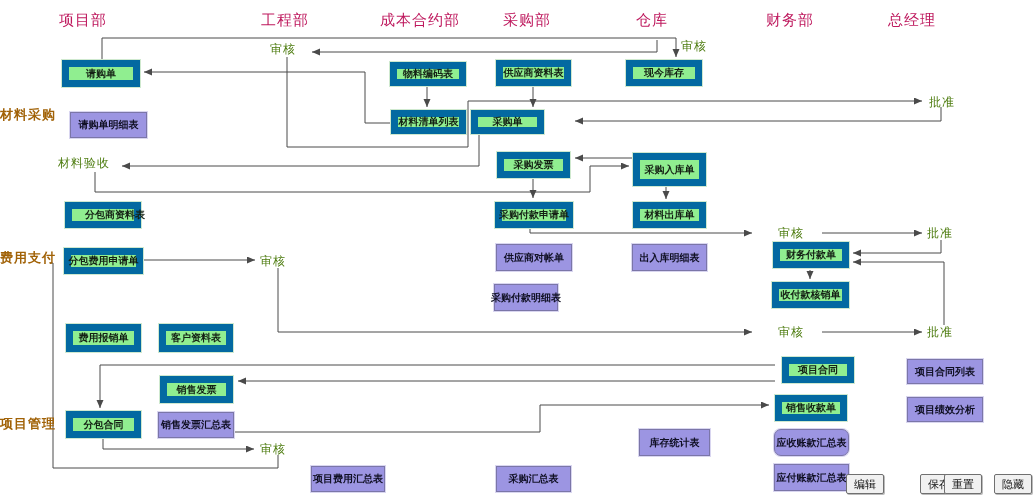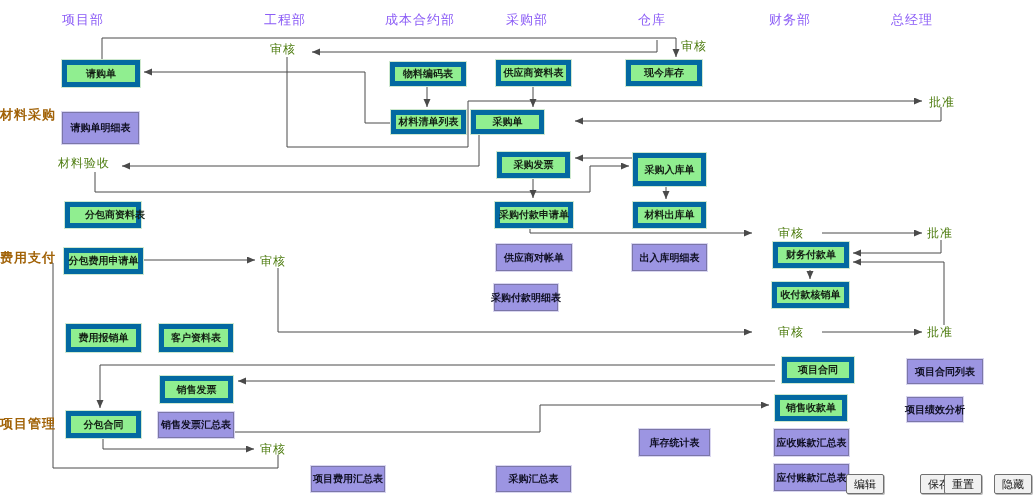--- a/index.html
+++ b/index.html
@@ -4,35 +4,35 @@
 <style>
   html,body{margin:0;padding:0;background:#ffffff;}
   #stage{
     position:relative;width:1034px;height:500px;background:#ffffff;
     font-family:"Liberation Sans","DejaVu Sans",sans-serif;
     overflow:hidden;
   }
   #edges{position:absolute;left:0;top:0;width:1034px;height:500px;}
   .col-header{
     position:absolute;top:11px;transform:translateX(-50%);
-    font-size:13px;color:#8b5cf6;white-space:nowrap;letter-spacing:1px;
+    font-size:15px;color:#be185d;white-space:nowrap;letter-spacing:1px;
   }
   .section-label{
     position:absolute;left:0;transform:translateY(-50%);
     font-size:13px;font-weight:bold;color:#a16207;white-space:nowrap;letter-spacing:1px;
   }
   .flow-label{
     position:absolute;font-size:12px;color:#4d7c0f;white-space:nowrap;letter-spacing:1px;
   }
   .node{
     position:absolute;display:flex;align-items:center;justify-content:center;
     font-size:10px;font-weight:bold;color:#142014;white-space:nowrap;
     box-sizing:border-box;cursor:default;
   }
-  .node.green{background:#90EE90;border:5px solid #0369a1;box-shadow:0 0 0 1px #cfe9cf;}
+  .node.green{background:#90EE90;border:7px solid #0369a1;box-shadow:0 0 0 1px #cfe9cf;}
   .node.purple{background:#9c95e2;border:1px solid #7b76a8;box-shadow:0 0 0 1px #d9d6f0;color:#101024;}
   .btn{
     position:absolute;box-sizing:border-box;
     background:#f1f1f1;border:1px solid #707070;border-radius:2px;
     font-size:11px;color:#111;font-family:inherit;
     display:flex;align-items:center;justify-content:center;padding:0;
     box-shadow:1px 1px 0 #bbb;
   }
 </style>
 </head>
@@ -78,45 +78,45 @@
     <div class="col-header" style="left: 652px;">仓库</div>
     <div class="col-header" style="left: 790px;">财务部</div>
     <div class="col-header" style="left: 912px;">总经理</div>
     <div class="section-label" style="top: 115px;">材料采购</div>
     <div class="section-label" style="top: 258px;">费用支付</div>
     <div class="section-label" style="top: 424px;">项目管理</div>
     <div class="node green" style="left: 62px; top: 60px; width: 78px; height: 27px;">请购单</div>
     <div class="node green" style="left: 390px; top: 62px; width: 76px; height: 24px;">物料编码表</div>
     <div class="node green" style="left: 496px; top: 60px; width: 75px; height: 26px;">供应商资料表</div>
     <div class="node green" style="left: 626px; top: 60px; width: 76px; height: 26px;">现今库存</div>
-    <div class="node purple" style="left: 62px; top: 112px; width: 77px; height: 32px;">请购单明细表</div>
+    <div class="node purple" style="left: 70px; top: 112px; width: 77px; height: 26px;">请购单明细表</div>
     <div class="node green" style="left: 391px; top: 110px; width: 75px; height: 24px;">材料清单列表</div>
     <div class="node green" style="left: 471px; top: 110px; width: 73px; height: 24px;">采购单</div>
     <div class="node green" style="left: 497px; top: 152px; width: 73px; height: 26px;">采购发票</div>
     <div class="node green" style="left: 633px; top: 153px; width: 73px; height: 33px;">采购入库单</div>
     <div class="node green" style="left: 495px; top: 202px; width: 78px; height: 26px;">采购付款申请单</div>
     <div class="node green" style="left: 633px; top: 202px; width: 73px; height: 26px;">材料出库单</div>
     <div class="node green" style="left: 65px; top: 202px; width: 76px; height: 26px; padding-left: 24px;">分包商资料表</div>
     <div class="node green" style="left: 64px; top: 248px; width: 79px; height: 26px;">分包费用申请单</div>
     <div class="node green" style="left: 773px; top: 242px; width: 76px; height: 26px;">财务付款单</div>
     <div class="node purple" style="left: 496px; top: 244px; width: 76px; height: 27px;">供应商对帐单</div>
     <div class="node purple" style="left: 632px; top: 244px; width: 75px; height: 27px;">出入库明细表</div>
     <div class="node green" style="left: 772px; top: 282px; width: 77px; height: 26px;">收付款核销单</div>
     <div class="node purple" style="left: 494px; top: 284px; width: 64px; height: 27px;">采购付款明细表</div>
     <div class="node green" style="left: 66px; top: 324px; width: 75px; height: 28px;">费用报销单</div>
     <div class="node green" style="left: 159px; top: 324px; width: 74px; height: 28px;">客户资料表</div>
     <div class="node green" style="left: 775px; top: 357px; width: 72px; height: 26px; margin-left: 7px;">项目合同</div>
     <div class="node purple" style="left: 907px; top: 359px; width: 76px; height: 25px;">项目合同列表</div>
     <div class="node green" style="left: 160px; top: 376px; width: 73px; height: 27px;">销售发票</div>
     <div class="node green" style="left: 775px; top: 395px; width: 72px; height: 26px;">销售收款单</div>
-    <div class="node purple" style="left: 907px; top: 397px; width: 56px; height: 25px;">项目绩效分析</div>
+    <div class="node purple" style="left: 907px; top: 397px; width: 76px; height: 25px;">项目绩效分析</div>
     <div class="node green" style="left: 66px; top: 411px; width: 75px; height: 27px;">分包合同</div>
     <div class="node purple" style="left: 158px; top: 412px; width: 76px; height: 26px;">销售发票汇总表</div>
     <div class="node purple" style="left: 639px; top: 429px; width: 71px; height: 27px;">库存统计表</div>
-    <div class="node purple" style="left: 774px; top: 429px; width: 75px; height: 27px;">应收账款汇总表</div>
+    <div class="node purple" style="left: 774px; top: 429px; width: 75px; height: 27px; border-radius: 7px;">应收账款汇总表</div>
     <div class="node purple" style="left: 311px; top: 466px; width: 74px; height: 26px;">项目费用汇总表</div>
     <div class="node purple" style="left: 496px; top: 466px; width: 75px; height: 26px;">采购汇总表</div>
     <div class="node purple" style="left: 774px; top: 464px; width: 75px; height: 27px;">应付账款汇总表</div>
     <div class="flow-label" style="left: 681px; top: 38px;">审核</div>
     <div class="flow-label" style="left: 270px; top: 41px;">审核</div>
     <div class="flow-label" style="left: 929px; top: 94px;">批准</div>
     <div class="flow-label" style="left: 58px; top: 155px;">材料验收</div>
     <div class="flow-label" style="left: 778px; top: 225px;">审核</div>
     <div class="flow-label" style="left: 927px; top: 225px;">批准</div>
     <div class="flow-label" style="left: 260px; top: 253px;">审核</div>

